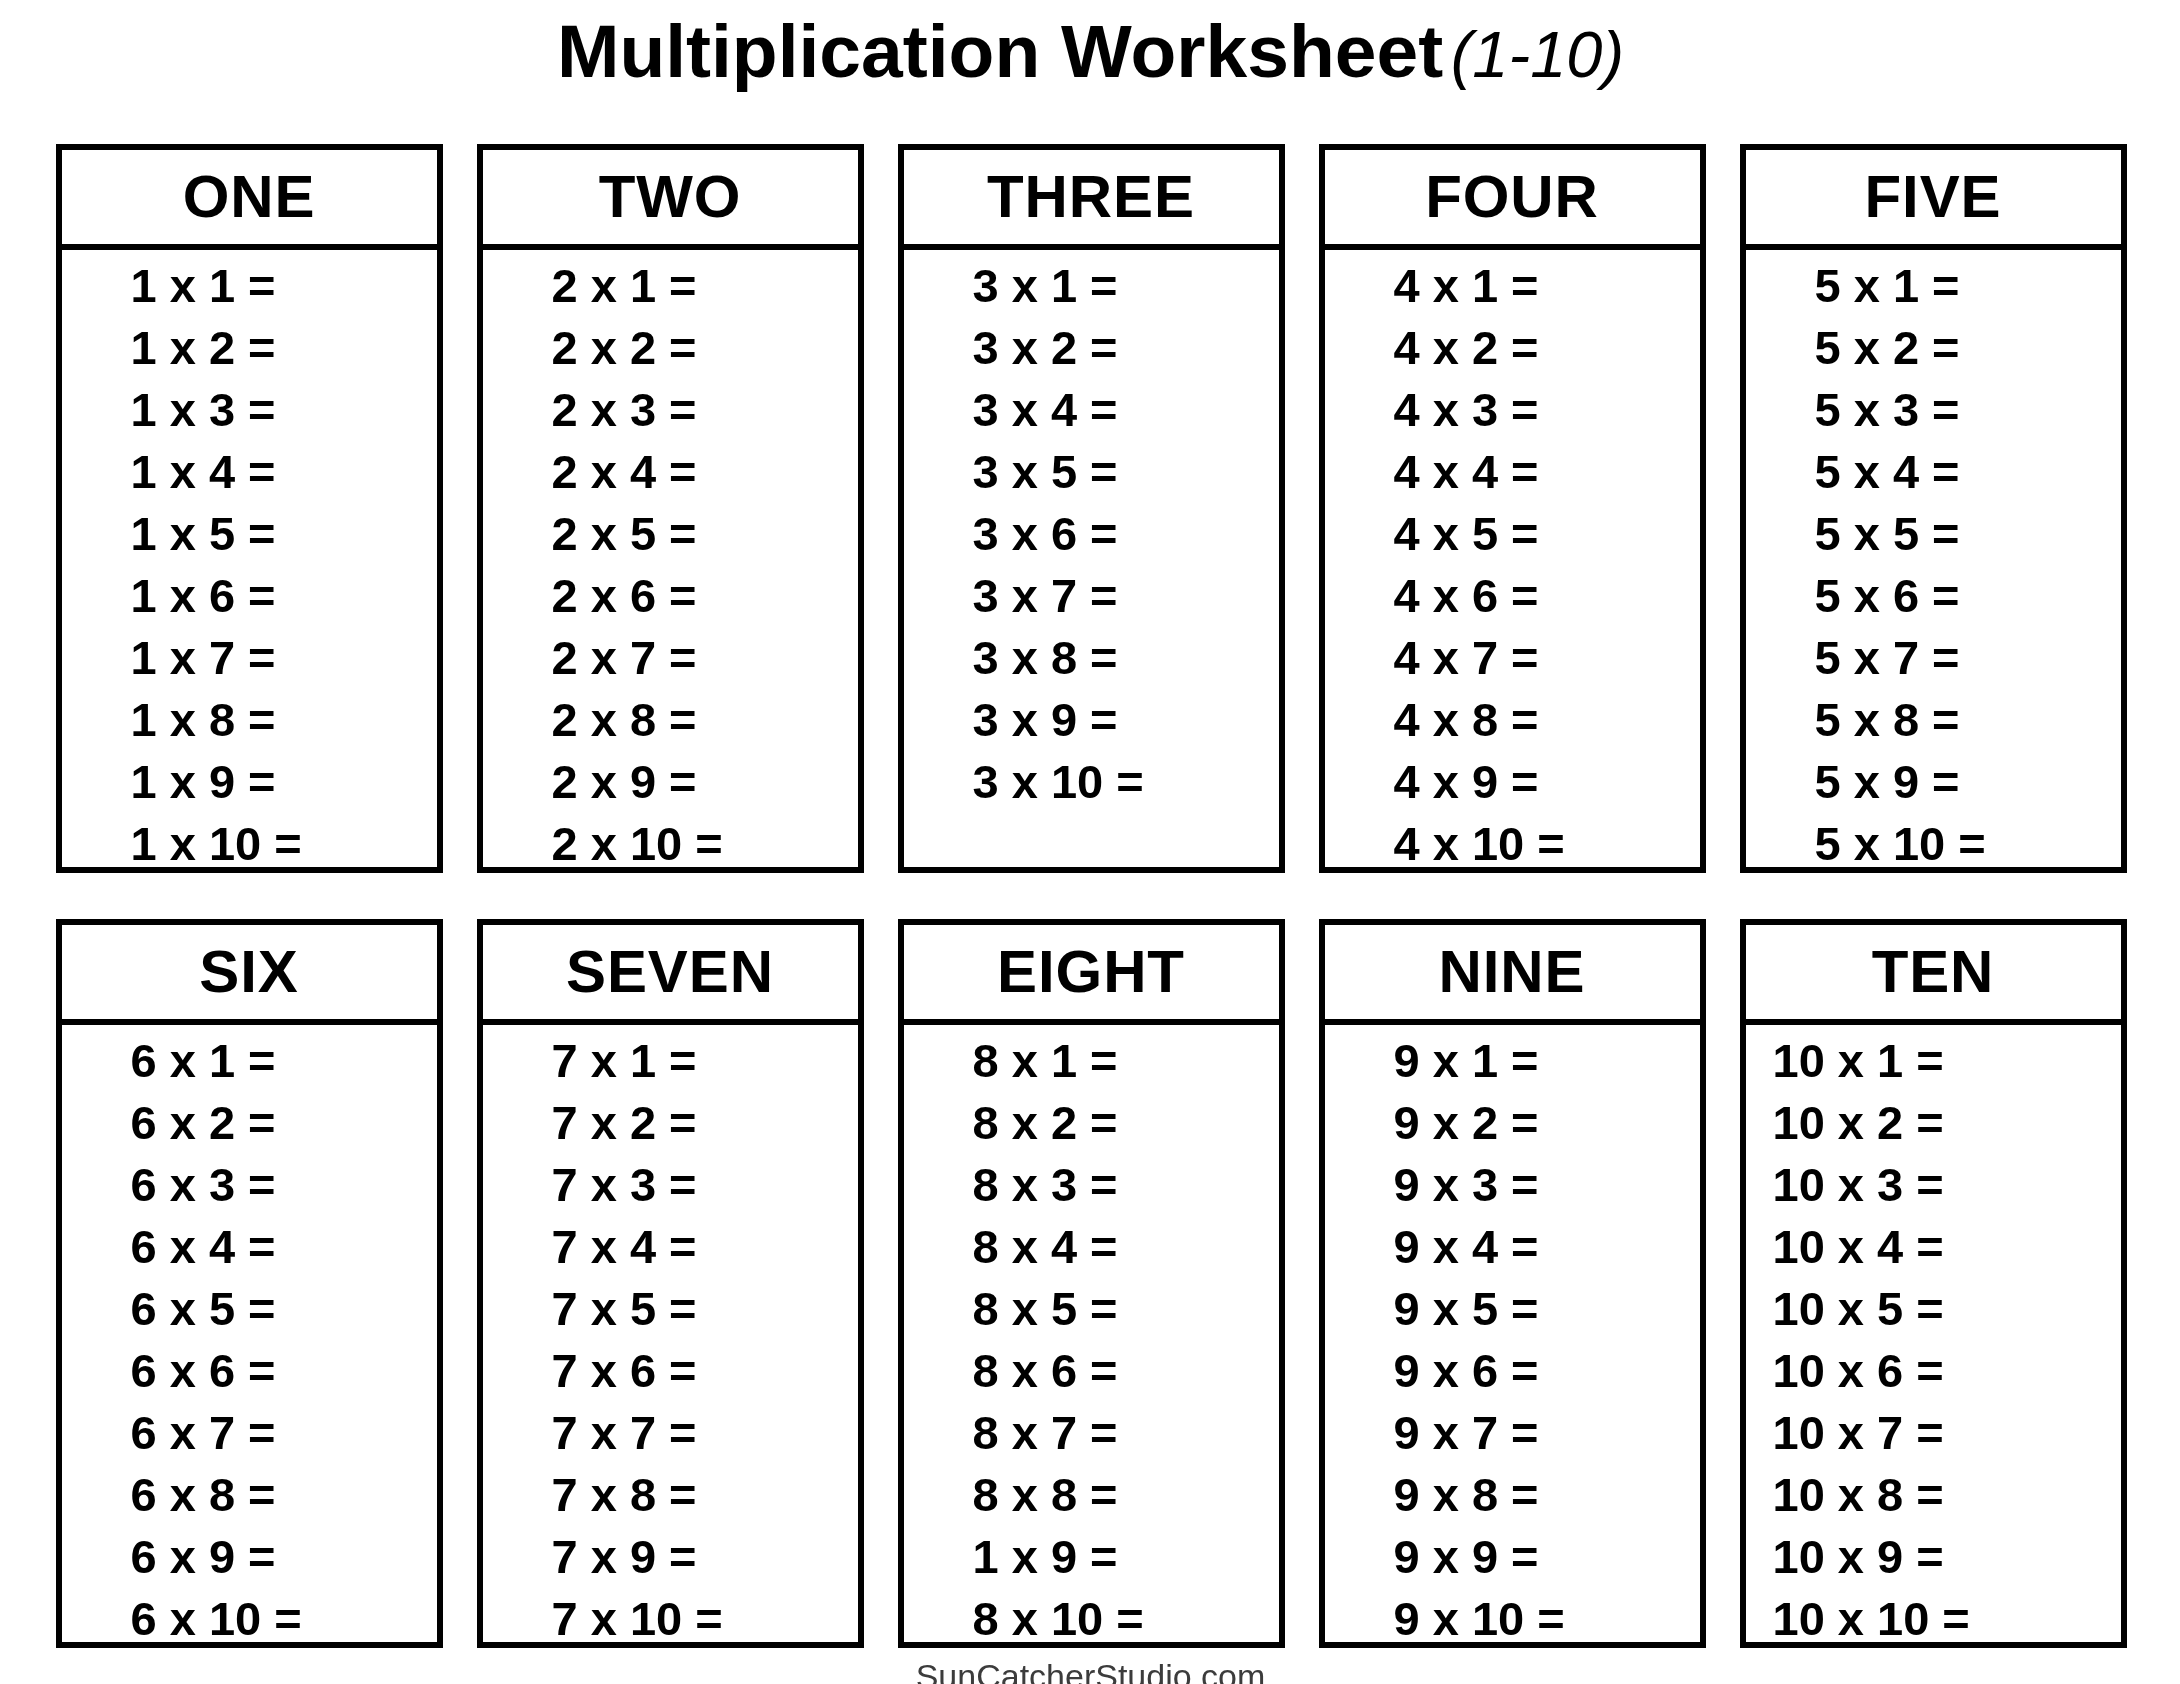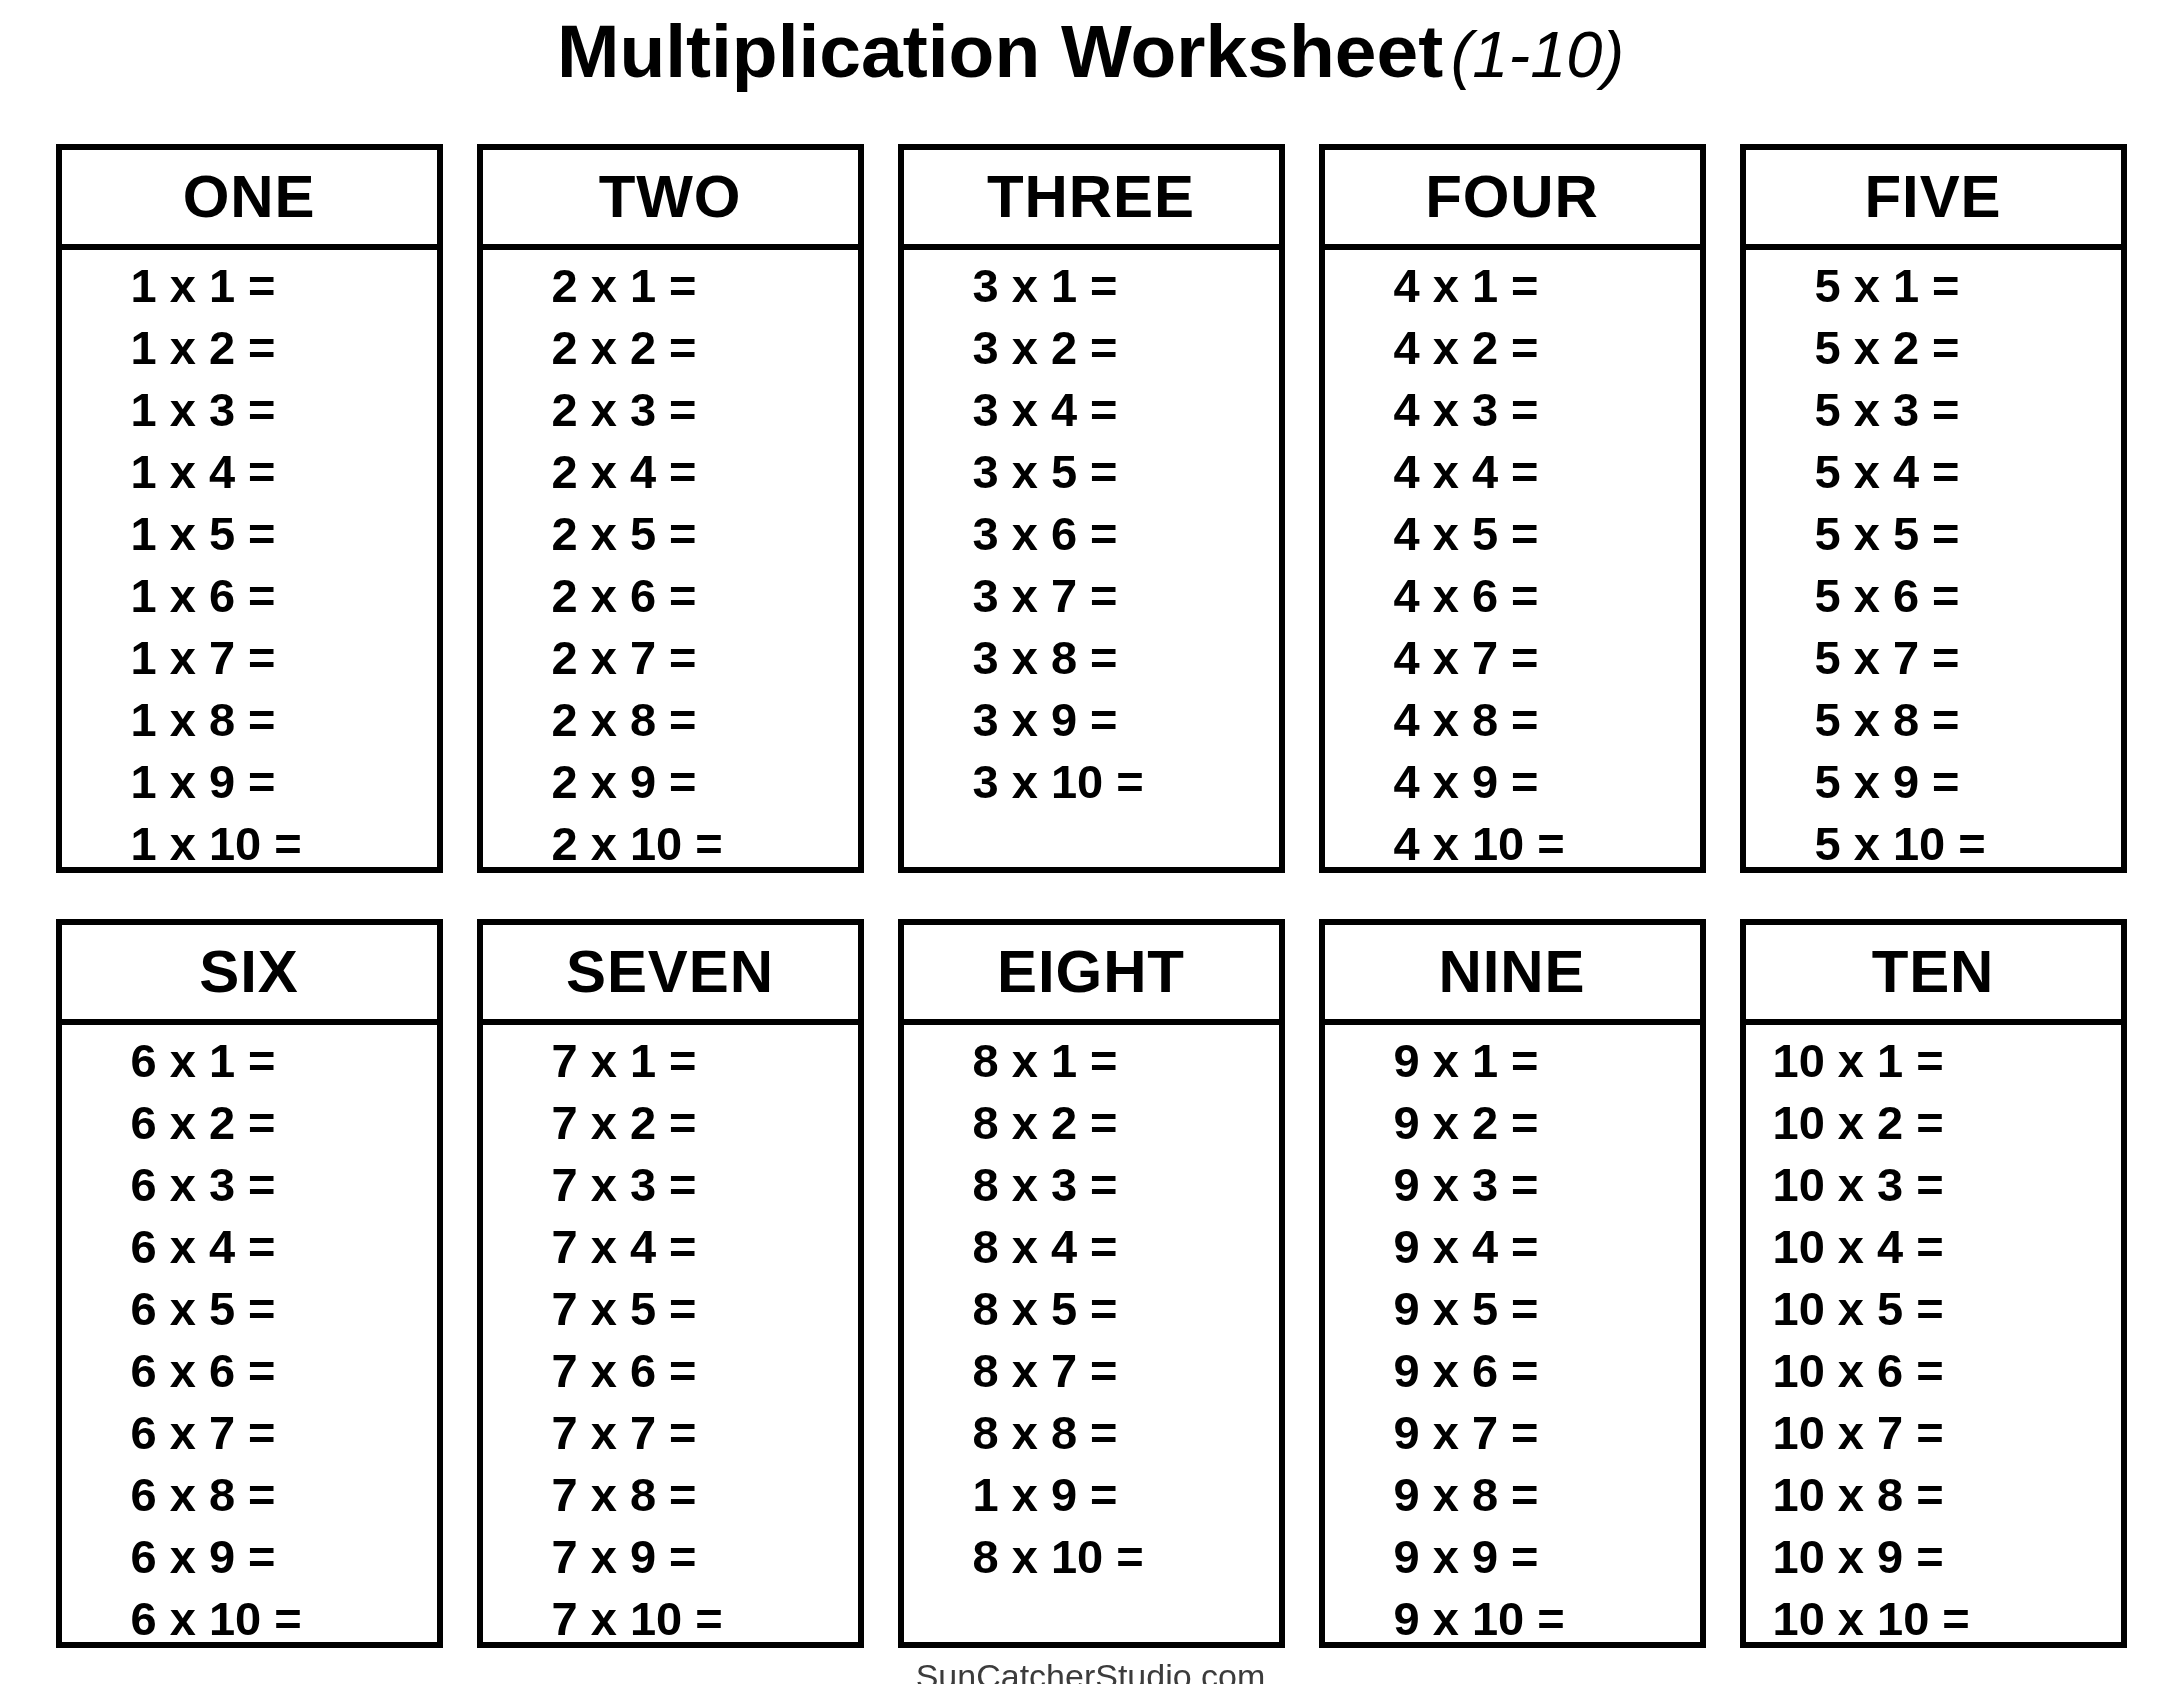--- a/index.html
+++ b/index.html
@@ -203,20 +203,21 @@
     </section>
 
     <section class="ttable">
       <div class="thead">EIGHT</div>
       <div class="tbody">
           <div class="problem">8 x 1 =</div>
           <div class="problem">8 x 2 =</div>
           <div class="problem">8 x 3 =</div>
           <div class="problem">8 x 4 =</div>
           <div class="problem">8 x 5 =</div>
+          <div class="problem">8 x 6 =</div>
           <div class="problem">8 x 7 =</div>
           <div class="problem">8 x 8 =</div>
           <div class="problem">1 x 9 =</div>
           <div class="problem">8 x 10 =</div>
         </div>
     </section>
 
     <section class="ttable">
       <div class="thead">NINE</div>
       <div class="tbody">

